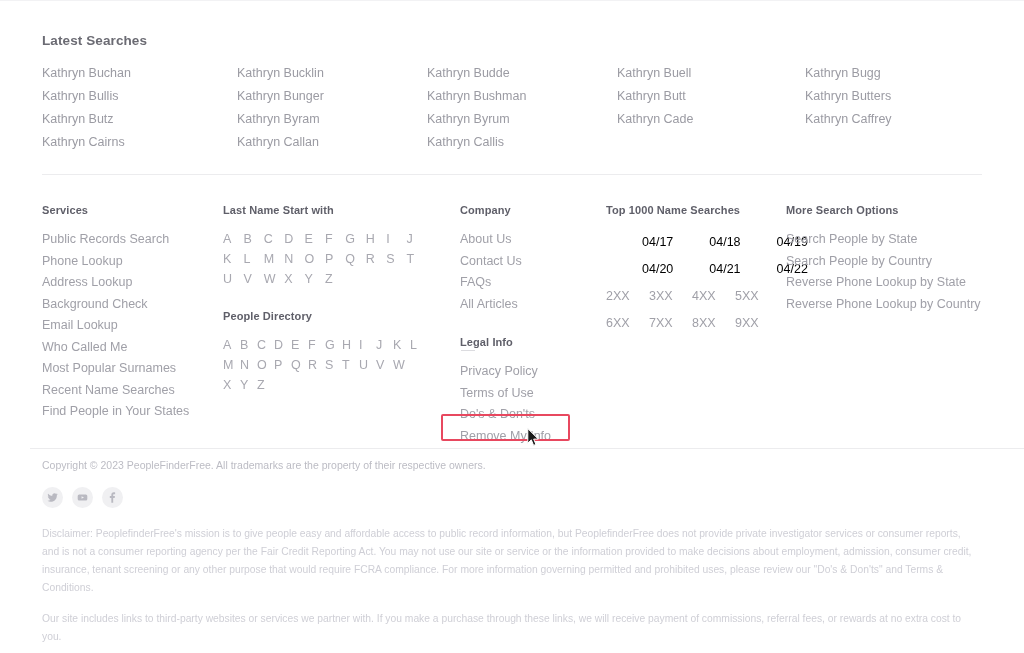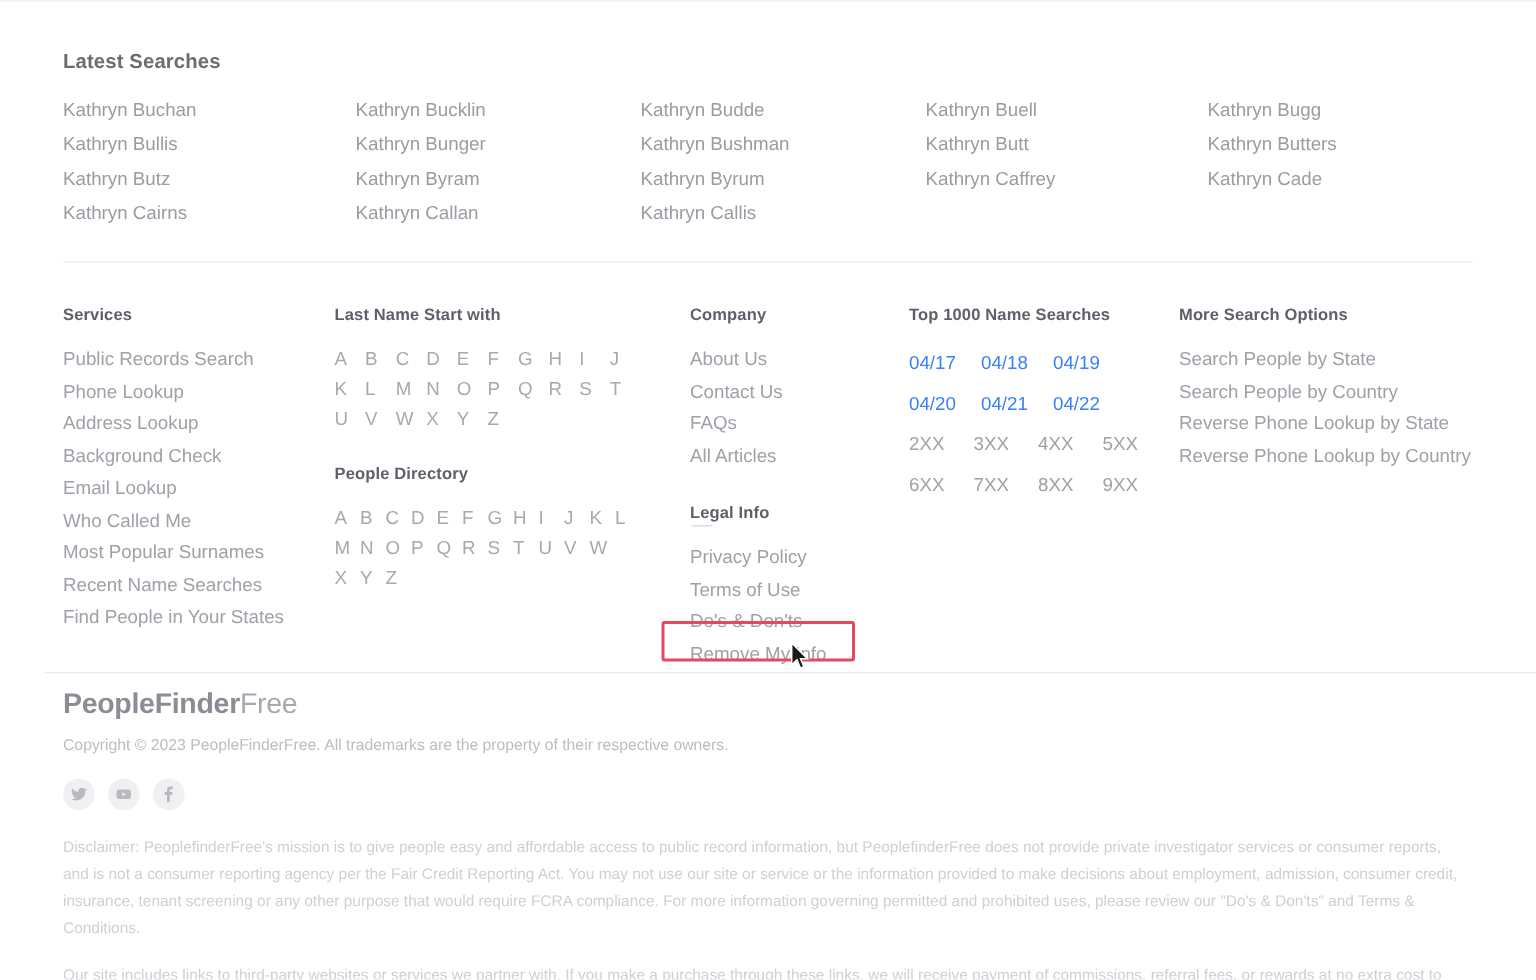--- a/index.html
+++ b/index.html
@@ -125,24 +125,25 @@
     top: 146px;
     width: 14px;
     height: 1px;
     background: #dcdce0;
   }
 
   
   .date-row { display: flex; line-height: 27px; }
   .date-row a {
     font-size: 12.5px;
-    color: #3b82f6;
+    color: #000000;
     text-decoration: none;
     width: 48px;
     display: inline-block;
+    margin-left: 36px;
   }
   .area-row { display: flex; line-height: 27px; }
   .area-row a {
     font-size: 12.5px;
     color: #a0a0a8;
     text-decoration: none;
     width: 43px;
     display: inline-block;
   }
 
@@ -228,22 +229,22 @@
       <a>Kathryn Buell</a>
       <a>Kathryn Bugg</a>
       <a>Kathryn Bullis</a>
       <a>Kathryn Bunger</a>
       <a>Kathryn Bushman</a>
       <a>Kathryn Butt</a>
       <a>Kathryn Butters</a>
       <a>Kathryn Butz</a>
       <a>Kathryn Byram</a>
       <a>Kathryn Byrum</a>
+      <a>Kathryn Cade</a>
       <a>Kathryn Caffrey</a>
-      <a>Kathryn Cade</a>
       <a>Kathryn Cairns</a>
       <a>Kathryn Callan</a>
       <a>Kathryn Callis</a>
     </div>
   </section>
 
   <div class="divider-top"></div>
 
   <div class="cols">
 
@@ -389,21 +390,20 @@
 
   <div class="cursor">
     <svg width="13" height="19" viewBox="0 0 13 19">
       <path d="M0.8 0.6 L0.8 15.2 L4.3 11.8 L6.6 17.4 L8.9 16.4 L6.7 11.1 L11.3 11.1 Z" fill="#1a1a1a" stroke="#ffffff" stroke-width="1"></path>
     </svg>
   </div>
 
   <div class="divider-footer"></div>
 
   <footer class="footer">
-    <div class="logo"><b>PeopleFinder</b><span>Free</span></div>
     <div class="copyright">Copyright © 2023 PeopleFinderFree. All trademarks are the property of their respective owners.</div>
     <div class="socials">
       <a class="social">
         <svg width="11" height="11" viewBox="0 0 16 16">
             <path fill="#b9b9c1" d="M15.3 3.2c-.5.3-1.1.4-1.7.5.6-.4 1.1-1 1.3-1.7-.6.3-1.2.6-1.9.7-.5-.6-1.3-1-2.2-1-1.7 0-3.1 1.4-3.1 3.1 0 .2 0 .5.1.7C5.3 5.4 3.1 4.2 1.6 2.4c-.3.4-.4 1-.4 1.5 0 1.1.5 2 1.4 2.6-.5 0-1-.2-1.4-.4 0 1.5 1.1 2.8 2.5 3.1-.3.1-.6.1-.8.1-.2 0-.4 0-.6-.1.4 1.2 1.5 2.1 2.9 2.2-1.1.8-2.4 1.3-3.8 1.3H.7c1.4.9 3 1.4 4.8 1.4 5.7 0 8.8-4.7 8.8-8.8v-.4c.6-.4 1.1-1 1.5-1.6z"></path>
           </svg>
       </a>
       <a class="social">
         <svg width="11" height="11" viewBox="0 0 16 16">
             <rect x="1" y="3.5" width="14" height="9" rx="2.2" fill="#b9b9c1"></rect>

